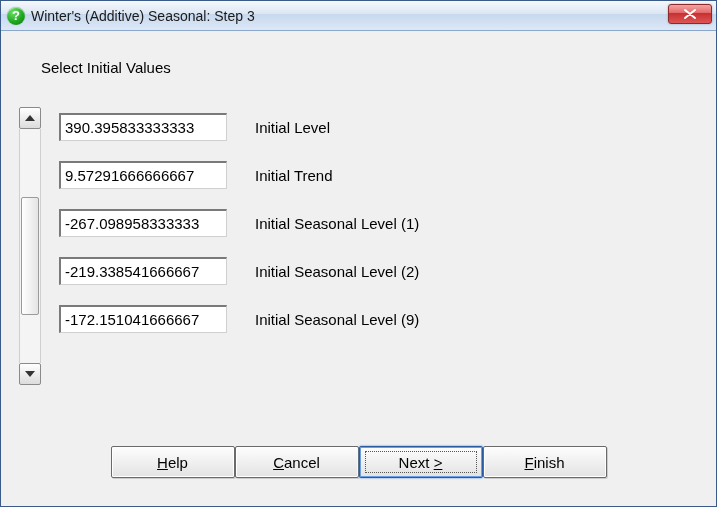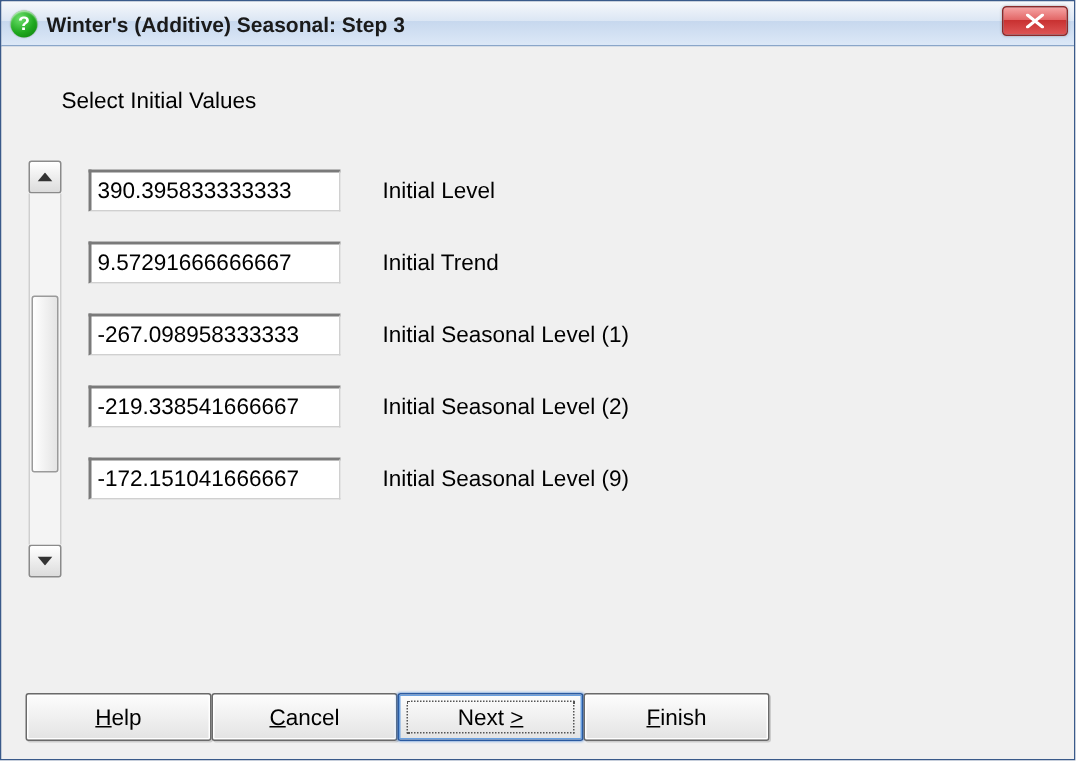--- a/index.html
+++ b/index.html
@@ -42,21 +42,20 @@
     justify-content: center;
     color: #fff;
     font-weight: bold;
     font-size: 13px;
     margin-right: 6px;
     box-shadow: inset 0 1px 1px rgba(255,255,255,.6), 0 0 1px rgba(0,0,0,.4);
   }
   .titlebar .title {
     font-size: 14px;
     color: #1a1a1a;
-    font-weight: bold;
   }
   .titlebar .close-btn {
     position: absolute;
     right: 4px;
     top: 3px;
     width: 44px;
     height: 20px;
     border: 1px solid #8a2a2a;
     border-radius: 3px;
     background: linear-gradient(to bottom, #f5a3a3 0%, #e36767 45%, #c83030 46%, #dd5555 100%);
@@ -146,23 +145,23 @@
   }
   .row-label {
     margin-left: 28px;
     font-size: 15px;
   }
 
   
   .buttons {
     position: absolute;
     left: 0; right: 0;
-    bottom: 12px;
-    display: flex;
-    justify-content: flex-start;
+    bottom: 28px;
+    display: flex;
+    justify-content: center;
     padding: 0 16px;
   }
   .btn {
     width: 124px;
     height: 32px;
     border: 1px solid #6a6a6a;
     background: linear-gradient(to bottom, #fdfdfd, #e3e3e3);
     border-radius: 2px;
     display: flex;
     align-items: center;

